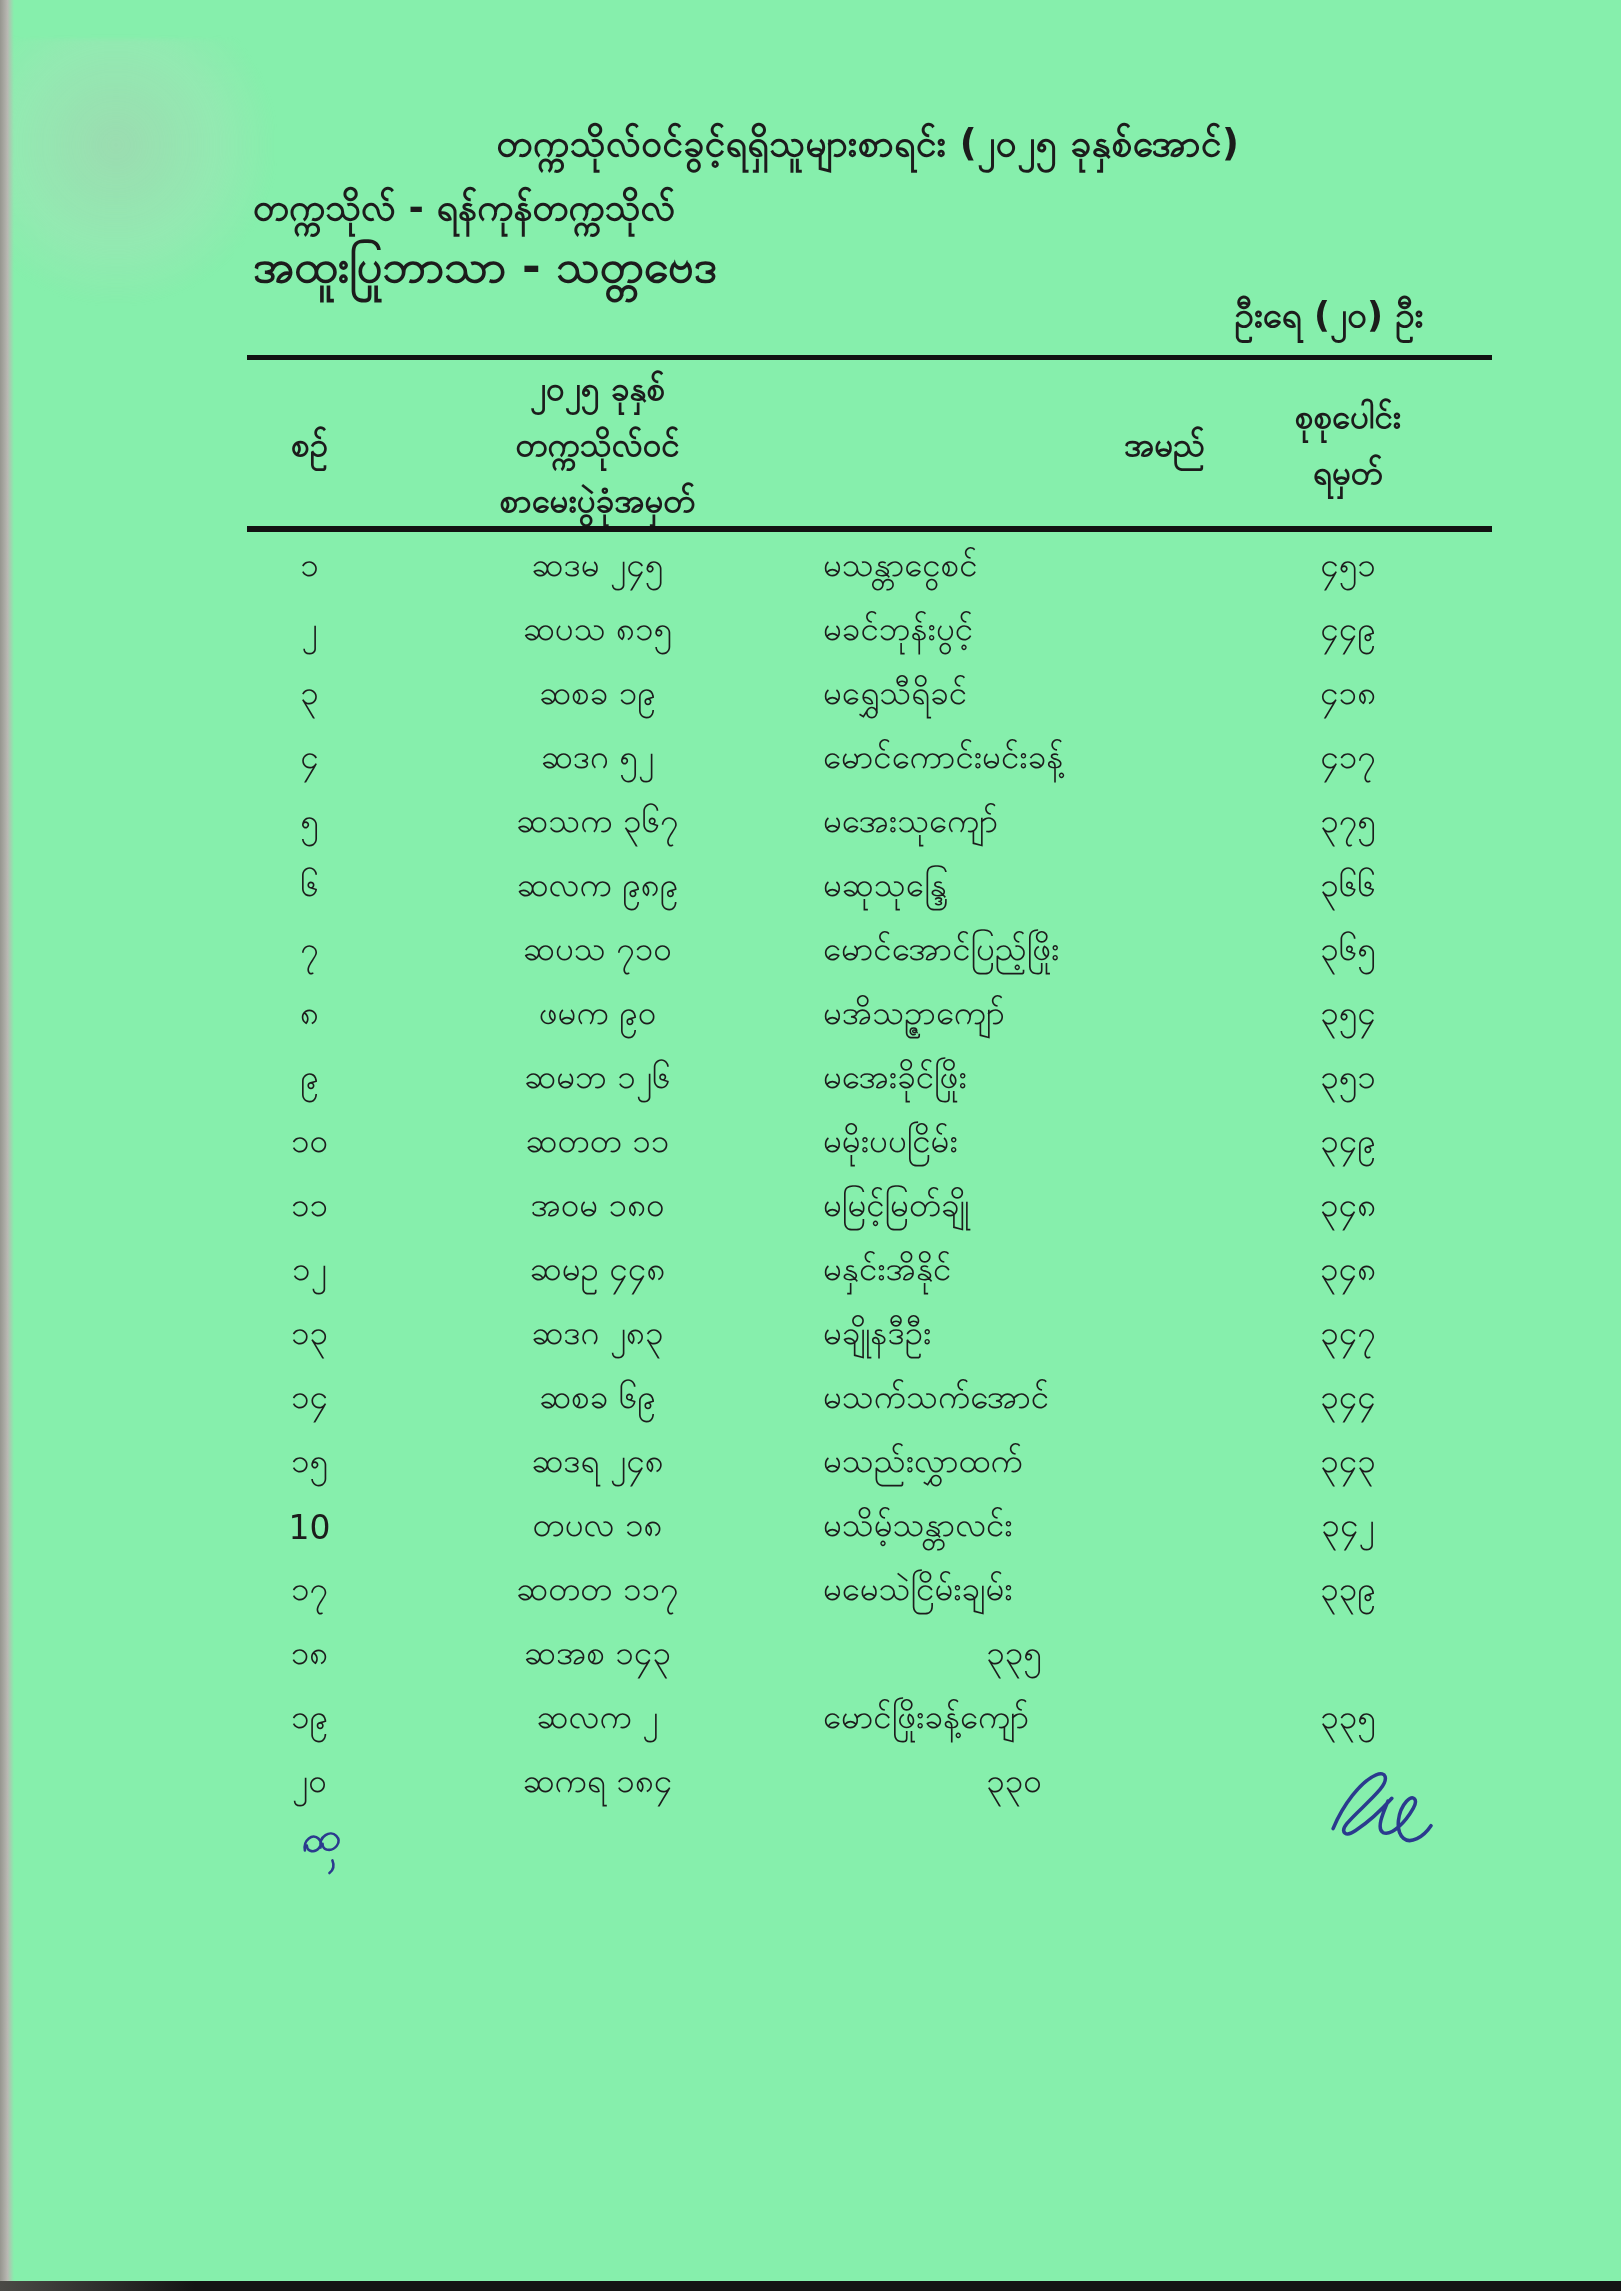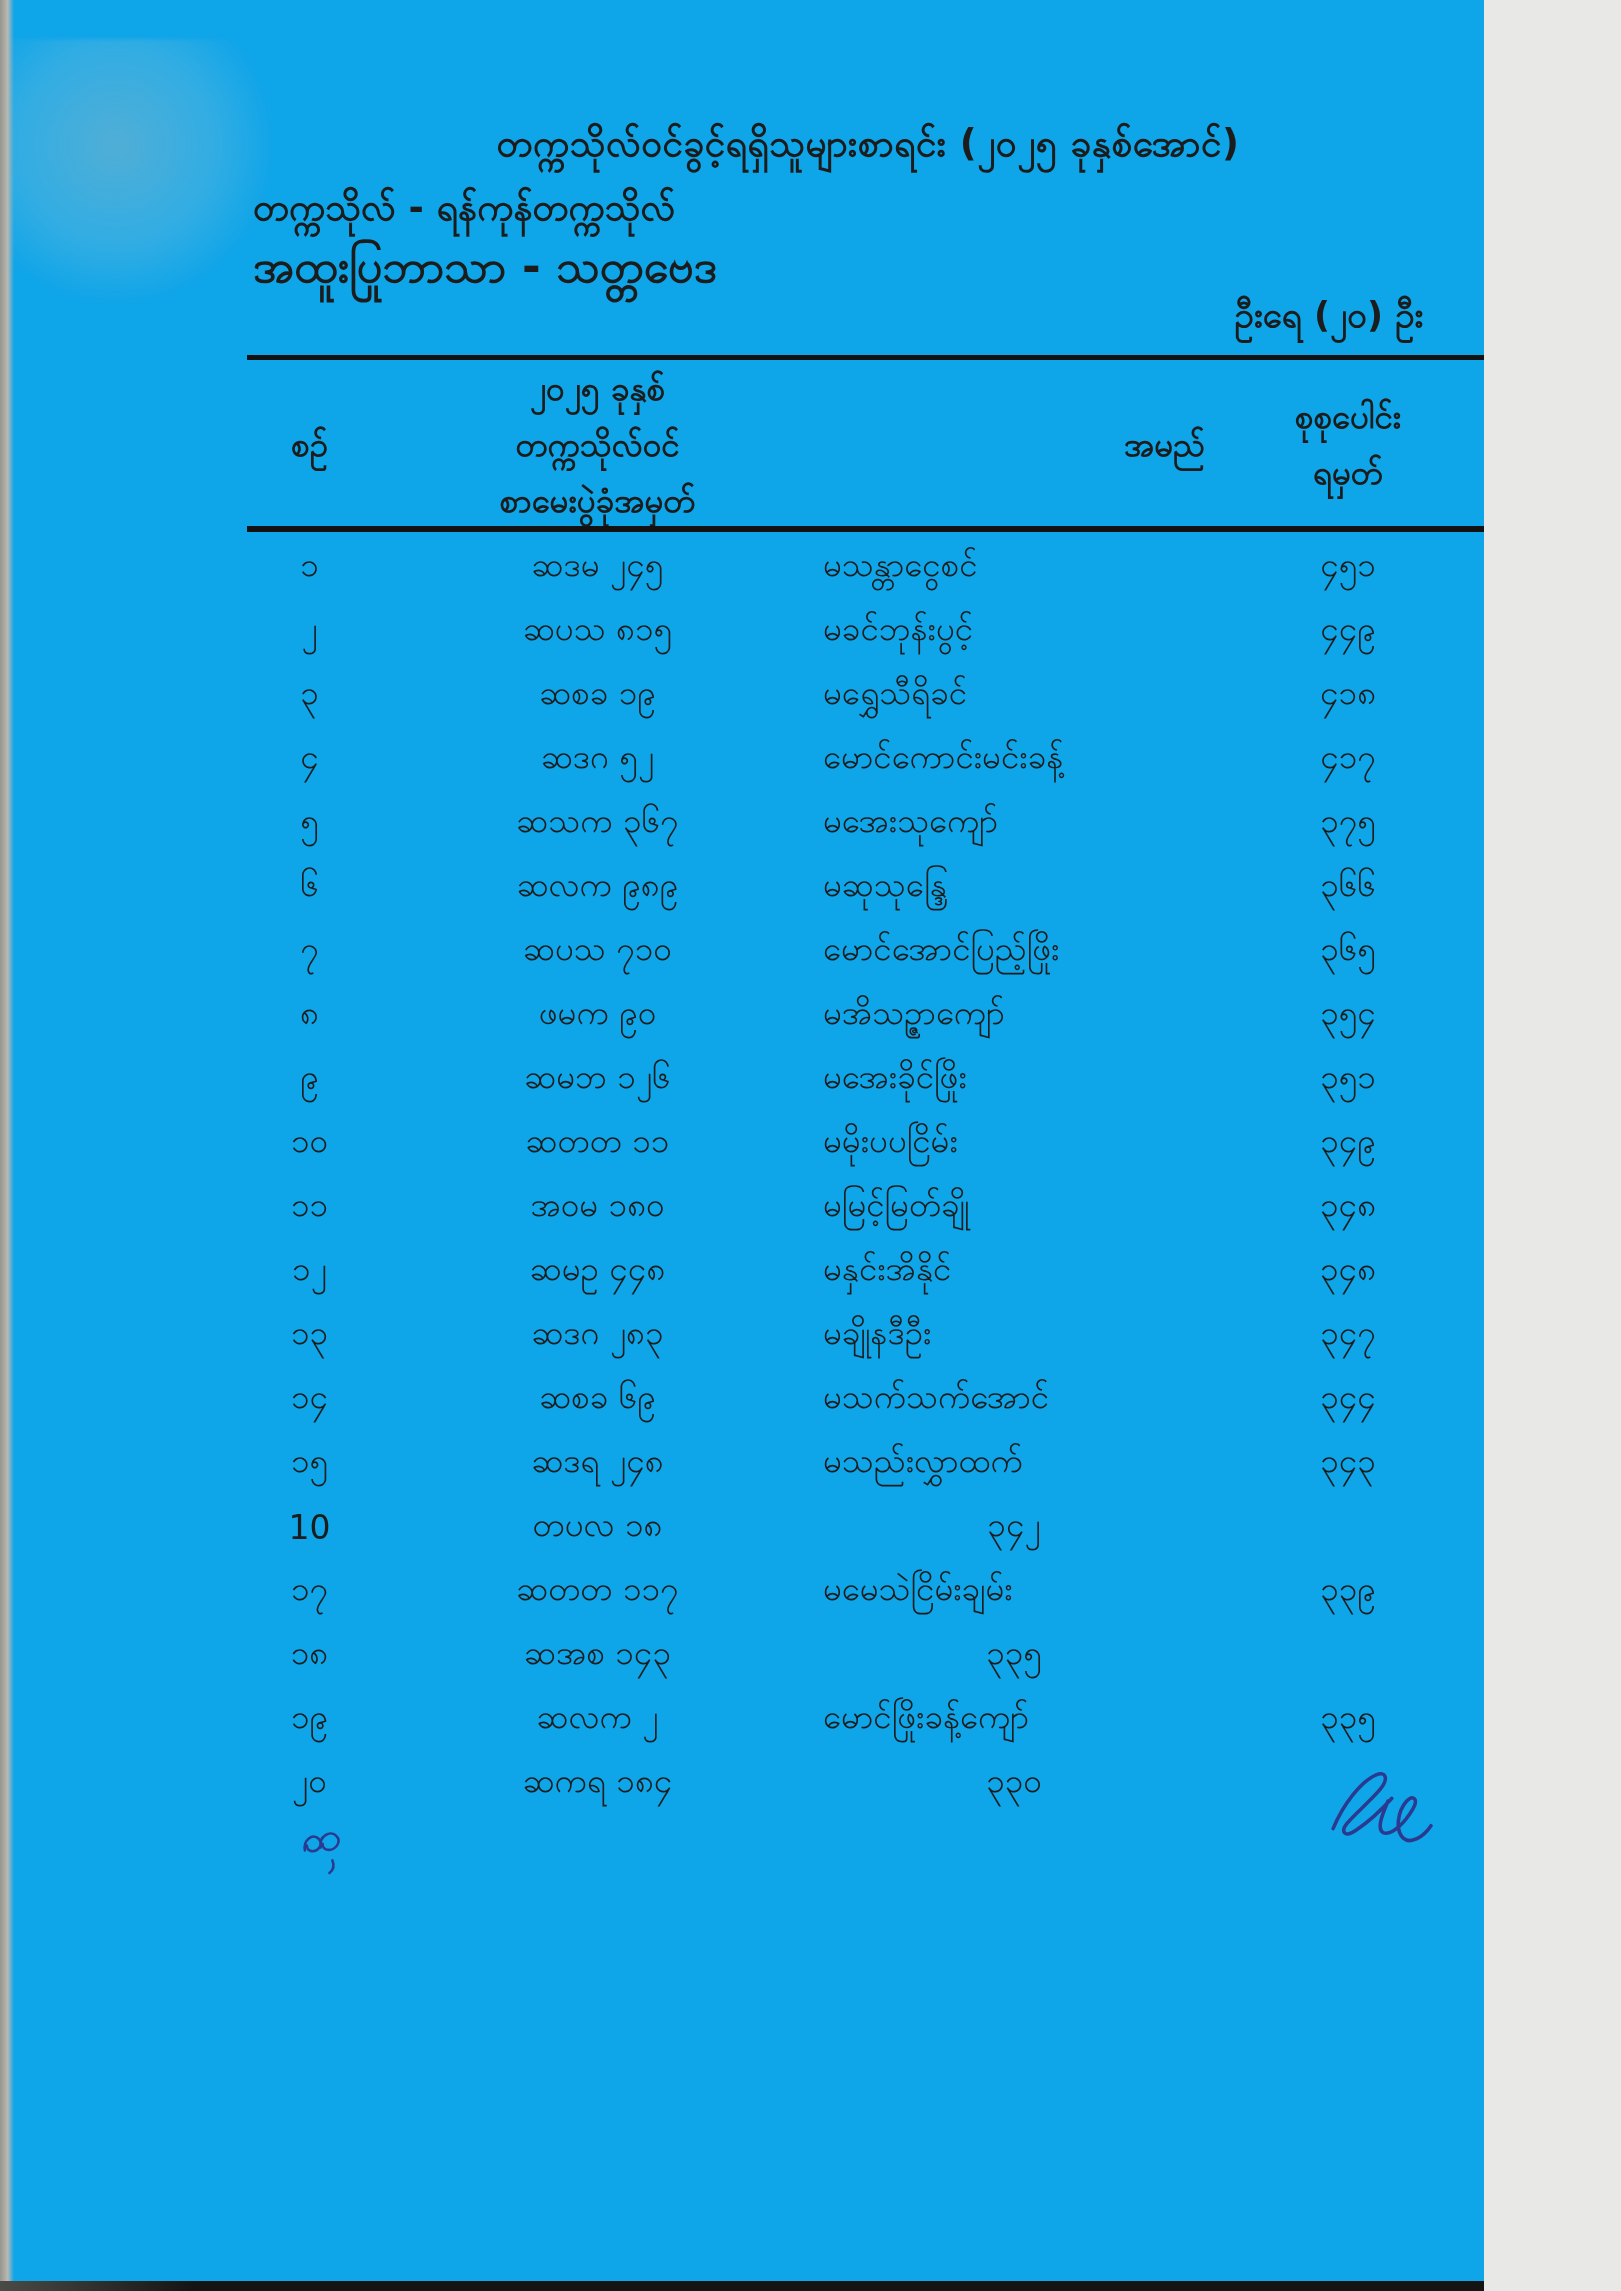--- a/index.html
+++ b/index.html
@@ -1,23 +1,22 @@
 <!DOCTYPE html>
 <html><head>
 <meta charset="utf-8">
 <style>
   html,body{margin:0;padding:0;background:#e8e8e6;}
   .page{
     position:relative;
-    width:1461px;height:2292px;
-    background:#0ea5e9;
+    width:1621px;height:2292px;
+    background:#86efac;
     overflow:hidden;
     font-family:"DejaVu Sans","Liberation Sans",sans-serif;
     color:#1c1c1c;
-    padding-left:23px;
   }
   
   .edge-left{
     position:absolute;left:0;top:0;width:13.7px;height:2292px;
     background:linear-gradient(90deg,#96968f 0%,#b9b9b3 55%,rgba(252,252,251,0) 100%);
   }
   .edge-bottom{
     position:absolute;left:0;bottom:0;width:1621px;height:10.8px;
     background:linear-gradient(90deg,#4a4a46 0%,#141414 12%,#141414 100%);
   }
@@ -185,20 +184,21 @@
       </div>
       <div class="trow">
         <div class="td">၁၅</div>
         <div class="td">ဆဒရ ၂၄၈</div>
         <div class="td name">မသည်းလွှာထက်</div>
         <div class="td">၃၄၃</div>
       </div>
       <div class="trow">
         <div class="td">10</div>
         <div class="td">တပလ ၁၈</div>
+        <div class="td name">မသိမ့်သန္တာလင်း</div>
         <div class="td">၃၄၂</div>
       </div>
       <div class="trow">
         <div class="td">၁၇</div>
         <div class="td">ဆတတ ၁၁၇</div>
         <div class="td name">မမေသဲငြိမ်းချမ်း</div>
         <div class="td">၃၃၉</div>
       </div>
       <div class="trow">
         <div class="td">၁၈</div>

